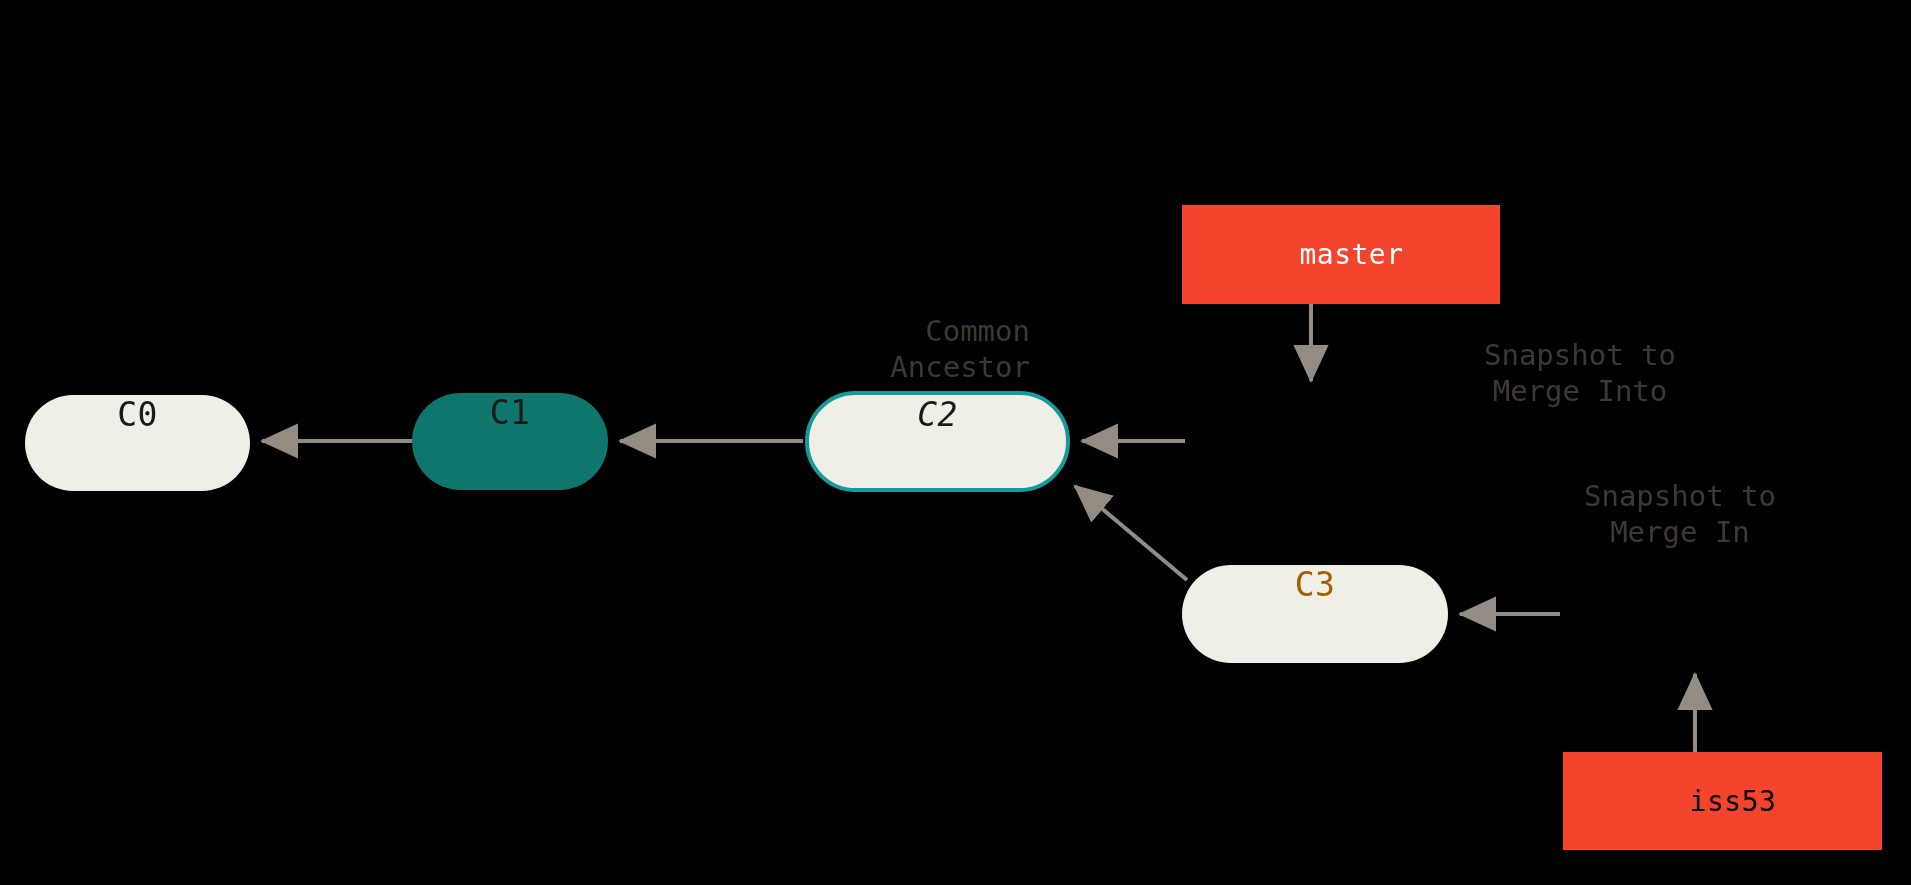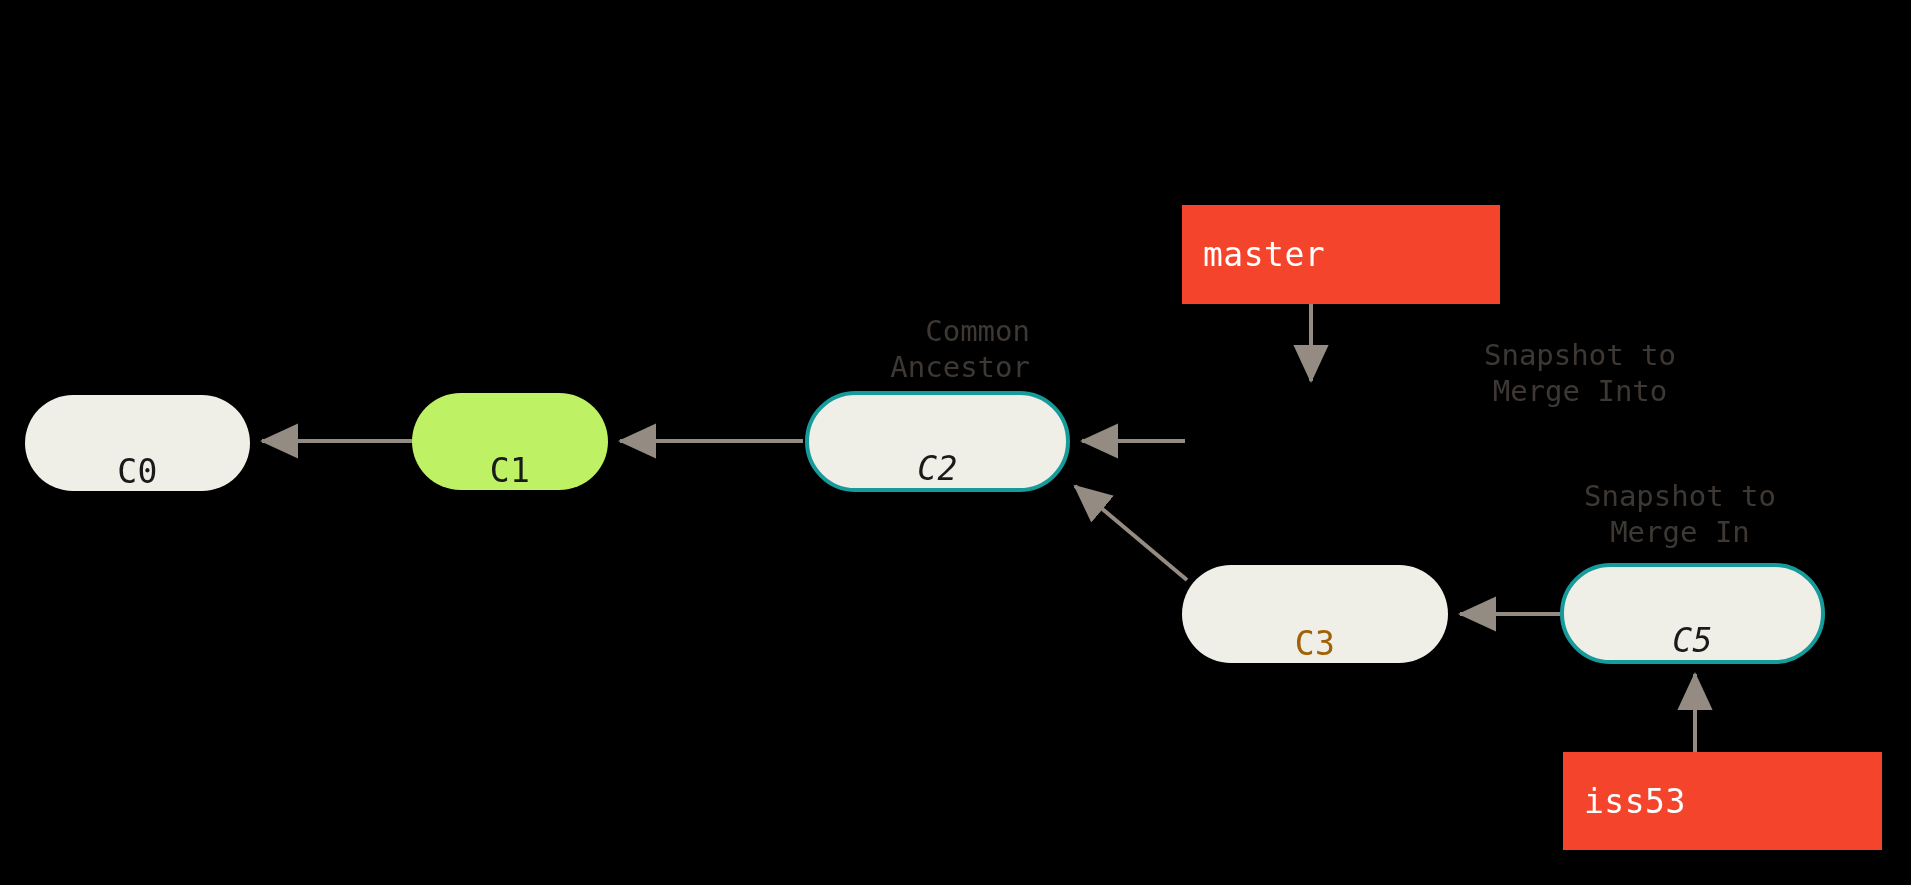--- a/index.html
+++ b/index.html
@@ -29,44 +29,45 @@
     pointer-events: none;
   }
 
   
   .commit {
     position: absolute;
     box-sizing: border-box;
     background: #F0EFE7;
     border-radius: 999px;
     display: flex;
-    align-items: flex-end;
+    align-items: flex-start;
     justify-content: center;
     color: #1a1a1a;
     font-family: "DejaVu Sans Mono", "Liberation Mono", monospace;
     font-size: 33px;
     letter-spacing: 0.5px;
     z-index: 3;
   }
   .commit.highlight {
     border: 4px solid #4c1d95;
     background: #F0EFE7;
     font-style: italic;
   }
 
   
   .branch-box {
     position: absolute;
     box-sizing: border-box;
     background: #F4442B;
     display: flex;
     align-items: center;
+    justify-content: center;
     color: #FFFFFF;
     font-family: "DejaVu Sans Mono", "Liberation Mono", monospace;
-    font-size: 33px;
+    font-size: 28px;
     letter-spacing: 0.5px;
     z-index: 3;
     padding-left: 21px;
   }
 
   
   .annotation {
     position: absolute;
     color: #3D3833;
     font-family: "DejaVu Sans Mono", "Liberation Mono", monospace;
@@ -114,37 +115,34 @@
     </g>
 
     <g>
       <line x1="1695" y1="752" x2="1695" y2="674" stroke="#948B82" stroke-width="4" marker-end="url(#ah)"></line>
     </g>
   </svg>
 
   <div class="commit" id="node-c0" style="left: 25px; top: 395px; width: 225px; height: 96px; background: rgb(240, 239, 231); color: rgb(26, 26, 26);">
     <span>C0</span>
   </div>
-  <div class="commit" id="node-c1" style="left: 412px; top: 393px; width: 196px; height: 97px; background: #bef264; color: rgb(26, 26, 26);">
+  <div class="commit" id="node-c1" style="left: 412px; top: 393px; width: 196px; height: 97px; background: #0f766e; color: rgb(26, 26, 26);">
     <span>C1</span>
   </div>
   <div class="commit highlight" id="node-c2" style="left: 805px; top: 391px; width: 265px; height: 101px; background: rgb(240, 239, 231); color: rgb(26, 26, 26); border-color: rgb(22, 155, 155);">
     <span>C2</span>
   </div>
   <div class="commit" id="node-c3" style="left: 1182px; top: 565px; width: 266px; height: 98px; background: rgb(240, 239, 231); color: #a16207;">
     <span>C3</span>
   </div>
-  <div class="commit highlight" id="node-c5" style="left: 1560px; top: 563px; width: 265px; height: 101px; background: rgb(240, 239, 231); color: rgb(26, 26, 26); border-color: rgb(22, 155, 155);">
-    <span>C5</span>
-  </div>
 
   <div class="branch-box" id="node-master" style="left: 1182px; top: 205px; width: 318px; height: 99px; background: rgb(244, 68, 43); color: rgb(255, 255, 255);">
     <span>master</span>
   </div>
-  <div class="branch-box" id="node-iss53" style="left: 1563px; top: 752px; width: 319px; height: 98px; background: rgb(244, 68, 43); color: #ffffff;">
+  <div class="branch-box" id="node-iss53" style="left: 1563px; top: 752px; width: 319px; height: 98px; background: rgb(244, 68, 43); color: #000000;">
     <span>iss53</span>
   </div>
 
   <div class="annotation" id="anno-common-ancestor" style="left: 840px; top: 313px; width: 190px; color: rgb(61, 56, 51); text-align: right;">Common
 Ancestor</div>
   <div class="annotation" id="anno-merge-into" style="left: 1455px; top: 337px; width: 250px; color: rgb(61, 56, 51);">Snapshot to
 Merge Into</div>
   <div class="annotation" id="anno-merge-in" style="left: 1555px; top: 478px; width: 250px; color: rgb(61, 56, 51);">Snapshot to
 Merge In</div>
 

